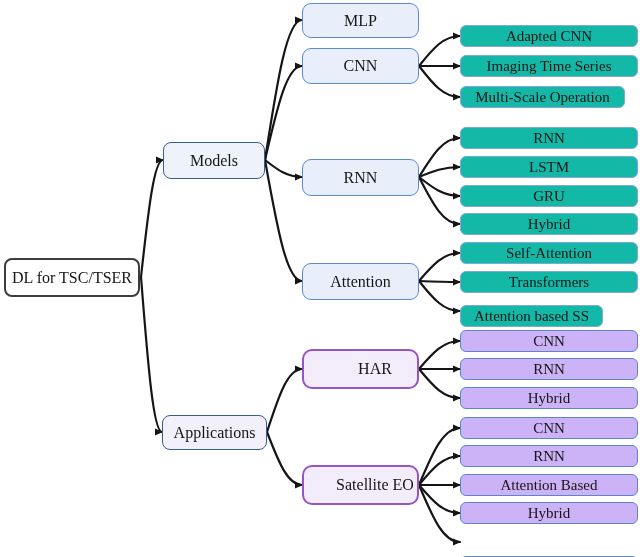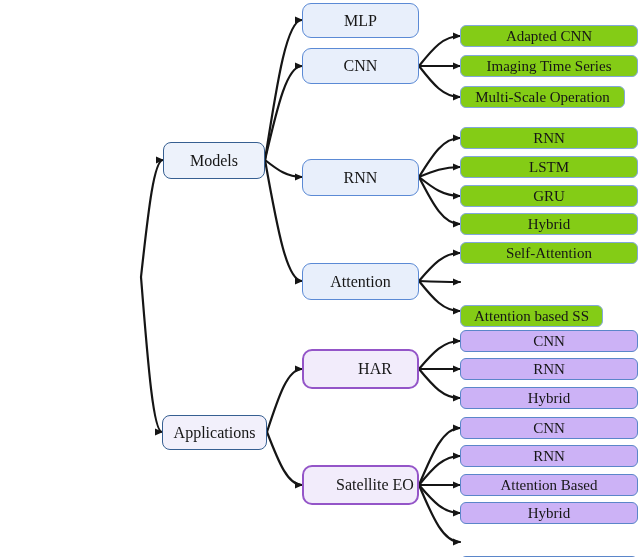--- a/index.html
+++ b/index.html
@@ -30,21 +30,21 @@
   .mid-apps{
     background:#f2f0fb;border:1.6px solid #365f91;border-radius:8px;font-size:16px;
   }
   .branch-blue{
     background:#e8effb;border:1.6px solid #5b8ad5;border-radius:9px;font-size:16px;
   }
   .branch-purple{
     background:#f2ecfb;border:2px solid #9455c8;border-radius:10px;font-size:16px;padding-left:29px;
   }
   .leaf-blue{
-    background:#84cc16;border:1.5px solid #82a7db;border-radius:6px;font-size:15px;
+    background:#14b8a6;border:1.5px solid #82a7db;border-radius:6px;font-size:15px;
   }
   .leaf-purple{
     background:#ccb2f6;border:1.5px solid #5b86c9;border-radius:6px;font-size:15px;
   }
 </style>
 </head>
 <body>
 
 <div class="canvas">
 
@@ -75,40 +75,42 @@
       <path class="edge" d="M 419 369 C 433.35 352.2, 443.6 341, 460 341" marker-end="url(#arrowhead)"></path>
       <path class="edge" d="M 419 369 C 433.35 369, 443.6 369, 460 369" marker-end="url(#arrowhead)"></path>
       <path class="edge" d="M 419 369 C 433.35 386.4, 443.6 398, 460 398" marker-end="url(#arrowhead)"></path>
       <path class="edge" d="M 419 485 C 433.35 450.8, 443.6 428, 460 428" marker-end="url(#arrowhead)"></path>
       <path class="edge" d="M 419 485 C 433.35 467.6, 443.6 456, 460 456" marker-end="url(#arrowhead)"></path>
       <path class="edge" d="M 419 485 C 433.35 485, 443.6 485, 460 485" marker-end="url(#arrowhead)"></path>
       <path class="edge" d="M 419 485 C 433.35 501.8, 443.6 513, 460 513" marker-end="url(#arrowhead)"></path>
       <path class="edge" d="M 419 485 C 433.35 519.2, 443.6 542, 460 542" marker-end="url(#arrowhead)"></path>
     </svg>
 
+  <div class="node root-node" style="left:4px;   top:258px; width:136px; height:39px">DL for TSC/TSER</div>
 
   <div class="node mid-apps" style="left:162px; top:415px; width:105px; height:35px">Applications</div>
   <div class="node mid-models" style="left:163px; top:142px; width:102px; height:37px">Models</div>
 
   <div class="node branch-blue" style="left:302px; top:3px;   width:117px; height:35px">MLP</div>
   <div class="node branch-blue" style="left:302px; top:48px;  width:117px; height:36px">CNN</div>
   <div class="node branch-blue" style="left:302px; top:159px; width:117px; height:37px">RNN</div>
   <div class="node branch-blue" style="left:302px; top:263px; width:117px; height:37px">Attention</div>
 
   <div class="node branch-purple" style="left:302px; top:349px; width:117px; height:40px">HAR</div>
   <div class="node branch-purple" style="left:302px; top:465px; width:117px; height:40px">Satellite EO</div>
 
   <div class="node leaf-blue" style="left:460px; top:25px;  width:178px; height:22px">Adapted CNN</div>
   <div class="node leaf-blue" style="left:460px; top:55px;  width:178px; height:22px">Imaging Time Series</div>
   <div class="node leaf-blue" style="left:460px; top:86px;  width:165px; height:22px">Multi-Scale Operation</div>
   <div class="node leaf-blue" style="left:460px; top:127px; width:178px; height:22px">RNN</div>
   <div class="node leaf-blue" style="left:460px; top:156px; width:178px; height:22px">LSTM</div>
   <div class="node leaf-blue" style="left:460px; top:185px; width:178px; height:22px">GRU</div>
   <div class="node leaf-blue" style="left:460px; top:213px; width:178px; height:22px">Hybrid</div>
   <div class="node leaf-blue" style="left:460px; top:242px; width:178px; height:22px">Self-Attention</div>
+  <div class="node leaf-blue" style="left:460px; top:271px; width:178px; height:22px">Transformers</div>
   <div class="node leaf-blue" style="left:460px; top:305px; width:143px; height:22px">Attention based SS</div>
 
   <div class="node leaf-purple" style="left:460px; top:330px; width:178px; height:22px">CNN</div>
   <div class="node leaf-purple" style="left:460px; top:358px; width:178px; height:22px">RNN</div>
   <div class="node leaf-purple" style="left:460px; top:387px; width:178px; height:22px">Hybrid</div>
   <div class="node leaf-purple" style="left:460px; top:417px; width:178px; height:22px">CNN</div>
   <div class="node leaf-purple" style="left:460px; top:445px; width:178px; height:22px">RNN</div>
   <div class="node leaf-purple" style="left:460px; top:474px; width:178px; height:22px">Attention Based</div>
   <div class="node leaf-purple" style="left:460px; top:502px; width:178px; height:22px">Hybrid</div>
   <div class="node leaf-purple" style="left:460px; top:556px; width:178px; height:22px">Ensemble</div>

